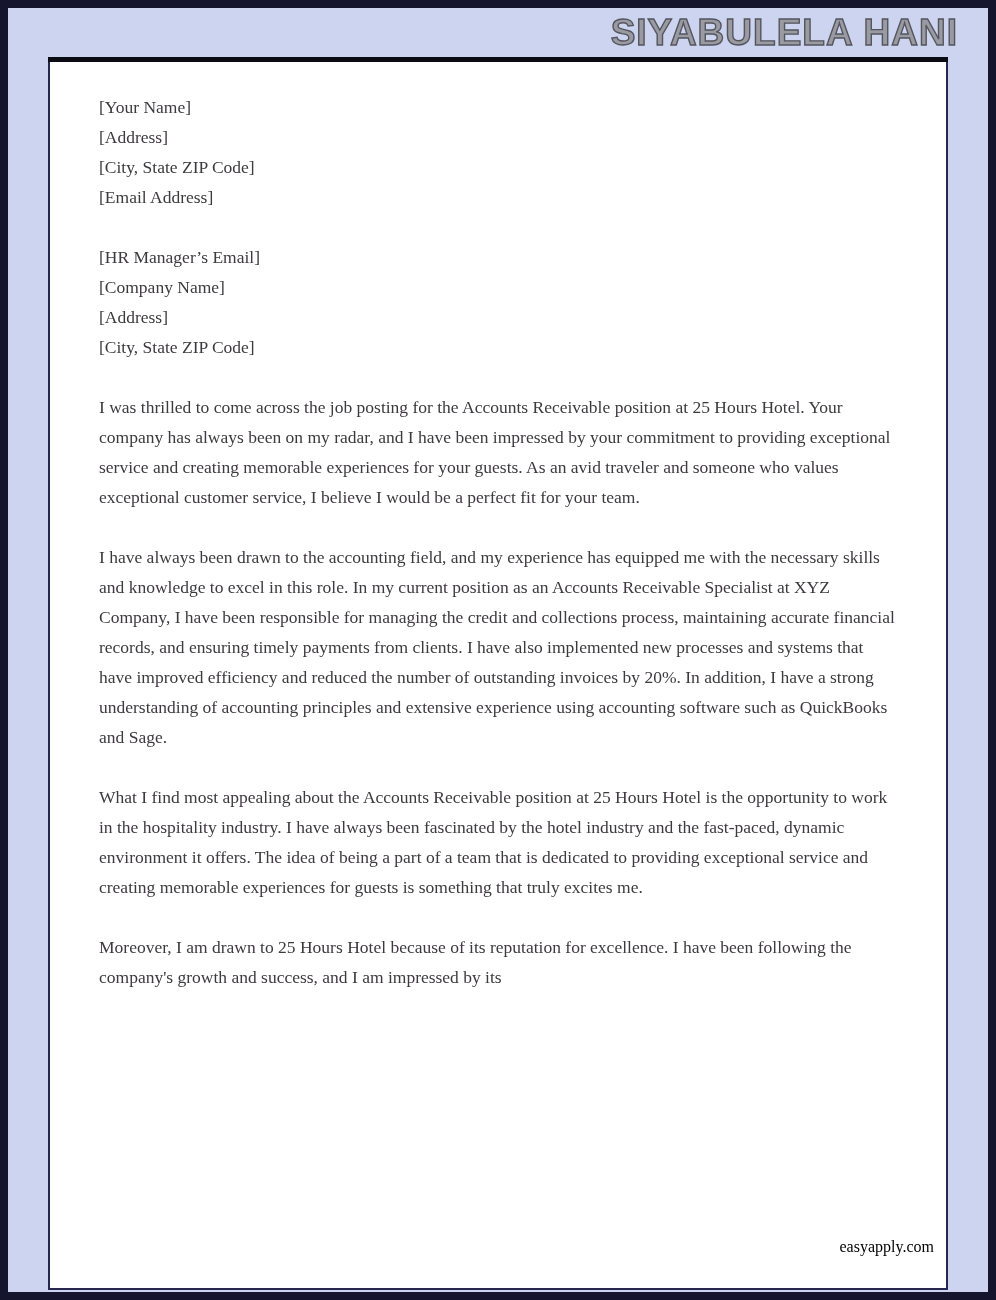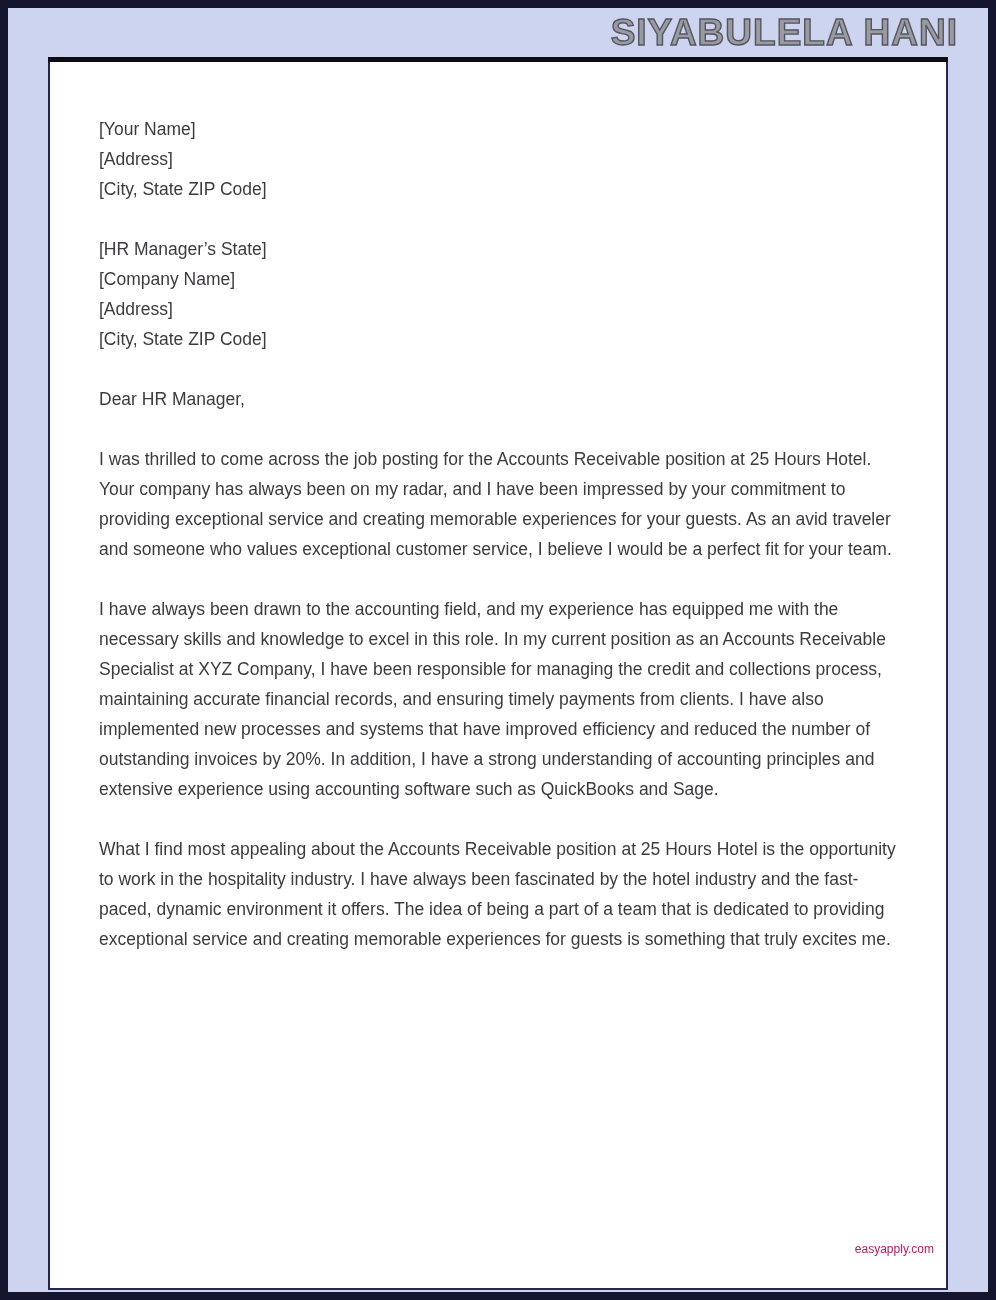--- a/index.html
+++ b/index.html
@@ -38,37 +38,38 @@
     flex: 0 0 5px;
     margin: 0 40px;
     background: #0b0b14;
   }
   .page {
     flex: 1 1 auto;
     margin: 0 40px 2px 40px;
     background: #ffffff;
     border: 2px solid #26264e;
     border-top: none;
-    padding: 52px 50px 0 49px;
+    padding: 30px 50px 0 49px;
     overflow: hidden;
     position: relative;
+    font-family: Liberation Serif, serif;
   }
   .letter-text {
     font-size: 17.5px;
     line-height: 30px;
     color: #3d3a3e;
   }
   .block { margin-bottom: 30px; }
   .para { margin-bottom: 30px; }
   .watermark {
     position: absolute;
     right: 12px;
     bottom: 32px;
-    font-size: 12px;
-    color: #be185d;
+    font-size: 16px;
+    color: #000000;
     background: transparent;
   }
 </style>
 </head>
 <body>
 
 <div class="canvas">
 
   <div class="header">
     <div class="header-title">SIYABULELA HANI</div>
@@ -76,33 +77,34 @@
 
   <div class="rule"></div>
 
   <div class="page">
     <div class="letter-text">
 
       <div class="block">
         <div>[Your Name]</div>
         <div>[Address]</div>
         <div>[City, State ZIP Code]</div>
+        <div>[Email Address]</div>
       </div>
 
       <div class="block">
-        <div>[HR Manager’s State]</div>
+        <div>[HR Manager’s Email]</div>
         <div>[Company Name]</div>
         <div>[Address]</div>
         <div>[City, State ZIP Code]</div>
       </div>
 
-      <div class="block">Dear HR Manager,</div>
 
       <div class="para">I was thrilled to come across the job posting for the Accounts Receivable position at 25 Hours Hotel. Your company has always been on my radar, and I have been impressed by your commitment to providing exceptional service and creating memorable experiences for your guests. As an avid traveler and someone who values exceptional customer service, I believe I would be a perfect fit for your team.</div>
       <div class="para">I have always been drawn to the accounting field, and my experience has equipped me with the necessary skills and knowledge to excel in this role. In my current position as an Accounts Receivable Specialist at XYZ Company, I have been responsible for managing the credit and collections process, maintaining accurate financial records, and ensuring timely payments from clients. I have also implemented new processes and systems that have improved efficiency and reduced the number of outstanding invoices by 20%. In addition, I have a strong understanding of accounting principles and extensive experience using accounting software such as QuickBooks and Sage.</div>
       <div class="para">What I find most appealing about the Accounts Receivable position at 25 Hours Hotel is the opportunity to work in the hospitality industry. I have always been fascinated by the hotel industry and the fast-paced, dynamic environment it offers. The idea of being a part of a team that is dedicated to providing exceptional service and creating memorable experiences for guests is something that truly excites me.</div>
+      <div class="para">Moreover, I am drawn to 25 Hours Hotel because of its reputation for excellence. I have been following the company's growth and success, and I am impressed by its</div>
 
     </div>
 
     <div class="watermark">easyapply.com</div>
   </div>
 
 </div>
 
 </body></html>

